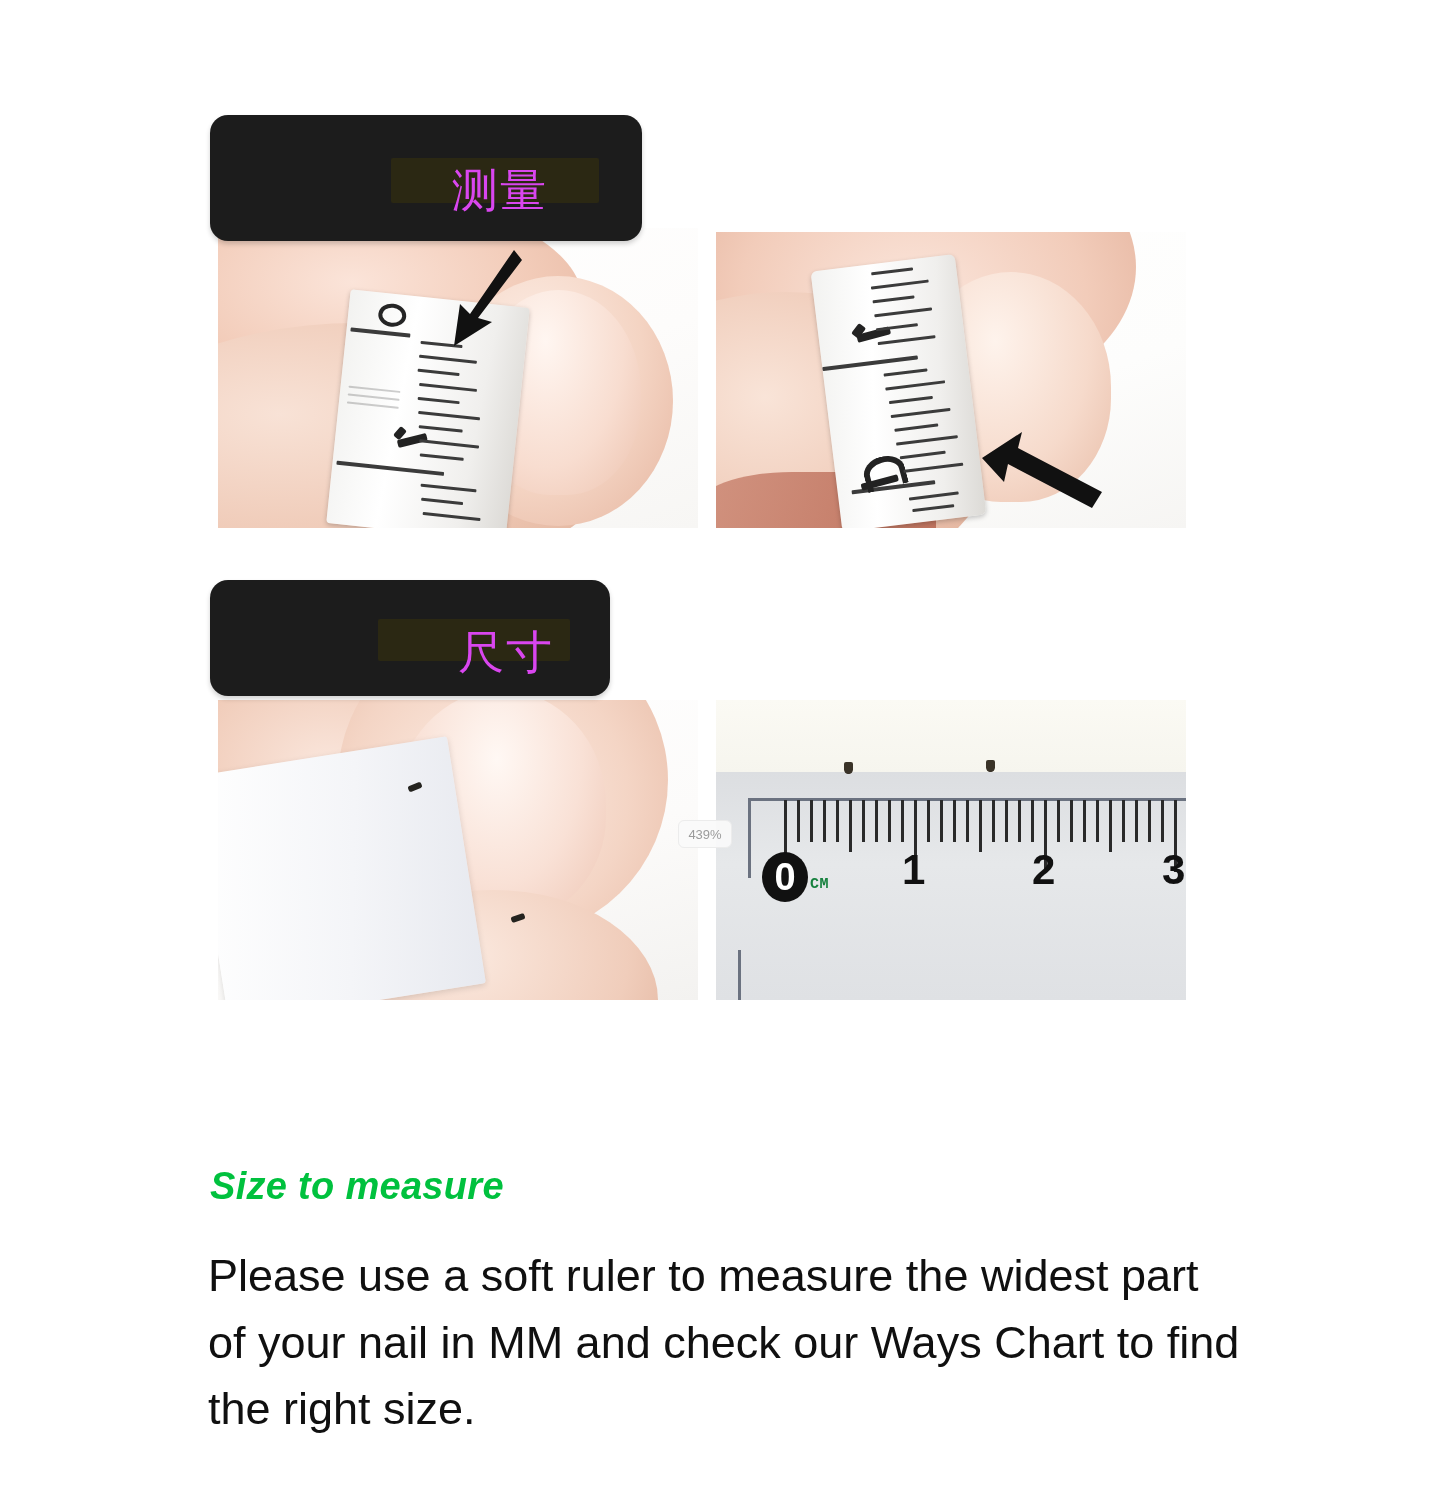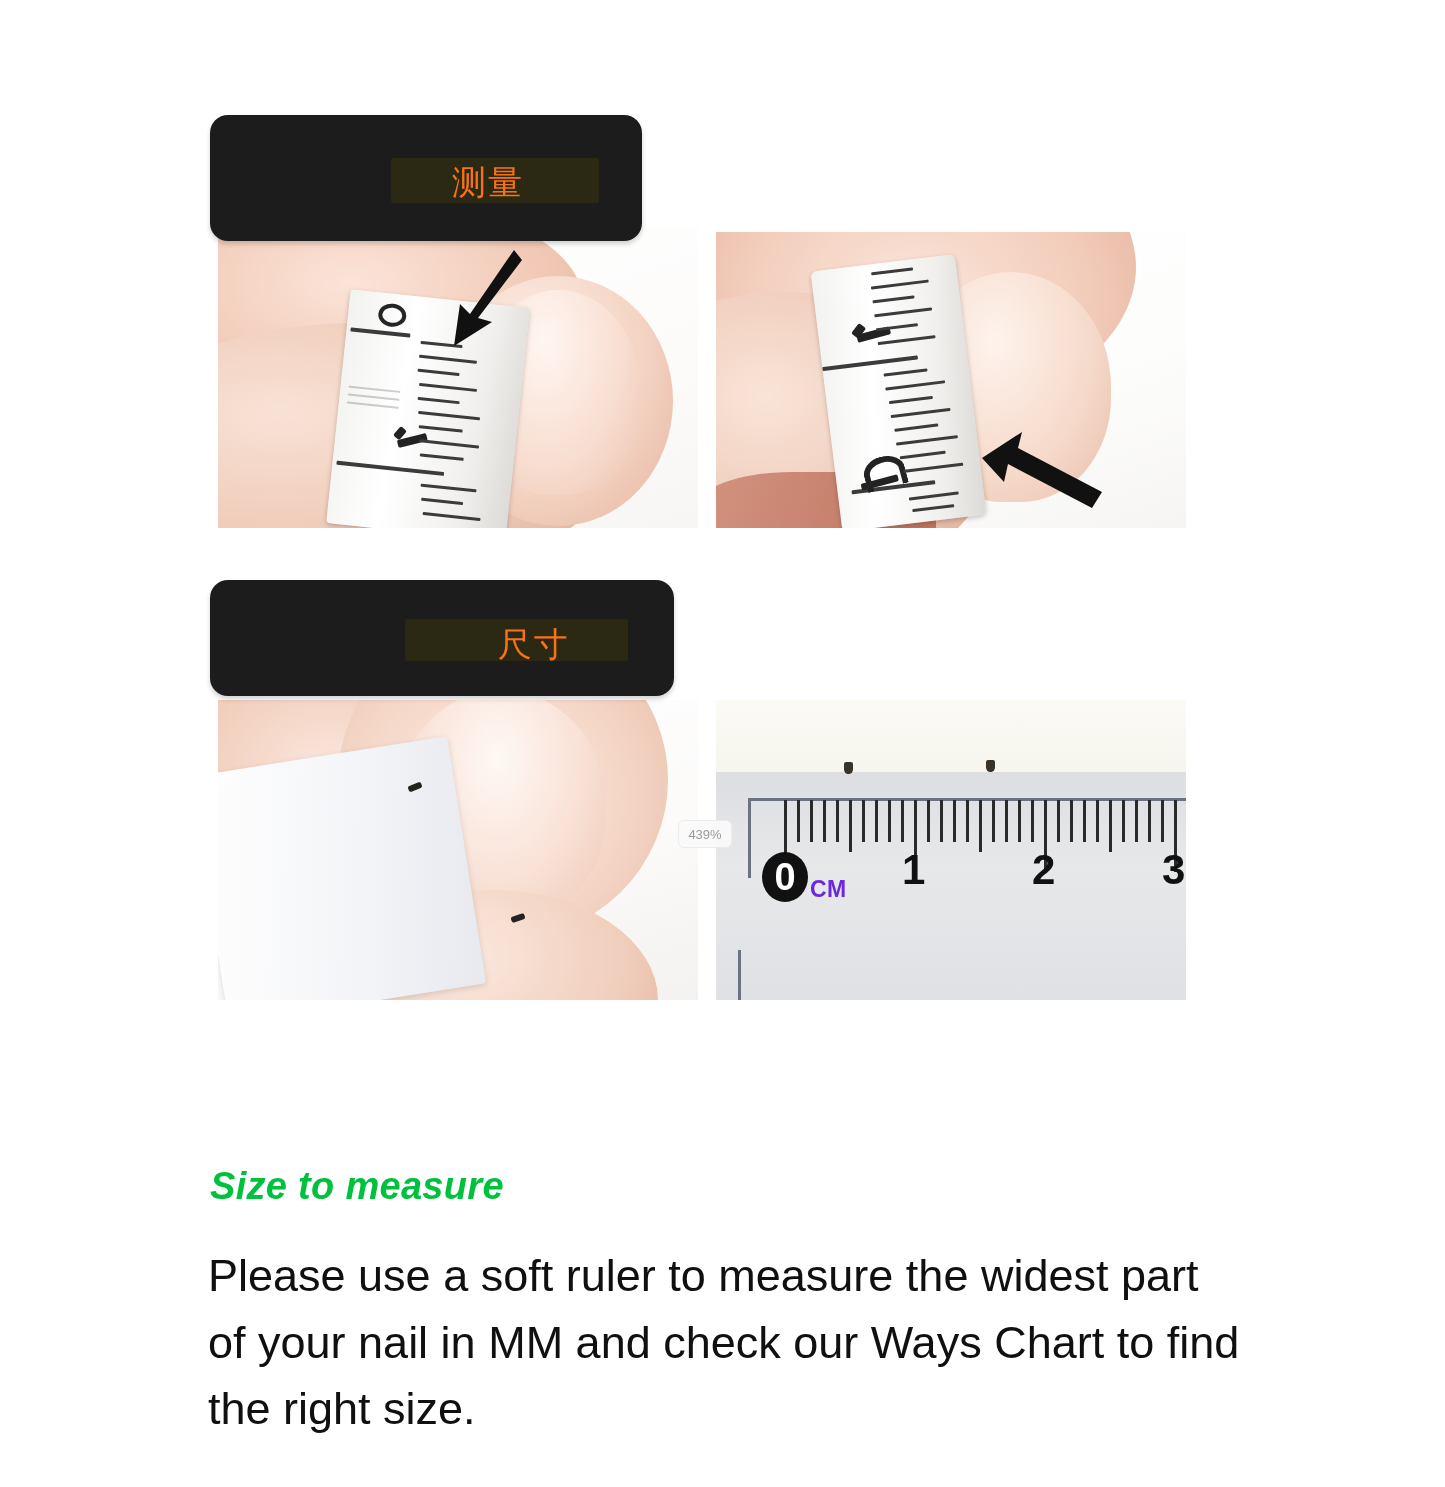--- a/index.html
+++ b/index.html
@@ -42,22 +42,22 @@
     height: 36%;
     background: #2e2a12;
     opacity: .85;
     border-radius: 2px;
     z-index: 0;
   }
   .method-badge .wm-glyphs {
     position: absolute;
     left: 56%;
     top: 36%;
-    font-size: 34px;
-    color: #f97316;
+    font-size: 46px;
+    color: #d946ef;
     letter-spacing: 2px;
     z-index: 1;
     font-family: Liberation Mono, monospace;
   }
   .method-badge .label {
     position: relative;
     z-index: 2;
     color: #f7f4ef;
     font-size: 70px;
     font-weight: 700;
@@ -139,25 +139,25 @@
     background: #111111;
     border-radius: 50%;
     display: flex; align-items: center; justify-content: center;
     color: #ffffff;
     font-weight: 700;
     font-size: 38px;
     font-family: "Liberation Sans", sans-serif;
   }
   .cm-label {
     position: absolute;
-    color: #6d28d9;
-    font-weight: 700;
-    font-size: 23px;
+    color: #15803d;
+    font-weight: 700;
+    font-size: 15px;
     letter-spacing: .5px;
-    font-family: Liberation Sans, sans-serif;
+    font-family: Liberation Mono, monospace;
   }
   .ruler-dot {
     position: absolute;
     background: #3a3328;
     width: 9px; height: 12px;
     border-radius: 2px 2px 40% 40%;
   }
 
   
   .zoom-badge {
@@ -376,21 +376,21 @@
   <div class="ruler-tick" style="left:458px; top:100px; height:72px;"></div>
 
   <div class="zero-badge" style="left:46px; top:152px;">0</div>
   <div class="cm-label" style="left:94px; top:176px;">CM</div>
 
   <div class="ruler-num" style="left:186px; top:146px;">1</div>
   <div class="ruler-num" style="left:316px; top:146px;">2</div>
   <div class="ruler-num" style="left:446px; top:146px;">3</div>
 </div>
 
-<div class="method-badge" style="left:210px; top:580px; width:464px; height:116px;">
+<div class="method-badge" style="left:210px; top:580px; width:400px; height:116px;">
   <span class="wm"></span>
   <span class="wm-glyphs" style="left:62%;">尺寸</span>
 </div>
 
 <div class="zoom-badge" style="left:678px; top:820px; width:52px; height:26px;">439%</div>
 
 <div class="heading" style="left:210px; top:1165px;">Size to measure</div>
 
 <div class="body-copy" style="left:208px; top:1243px; width:1035px;">Please use a soft ruler to measure the widest part of your nail in MM and check our Ways Chart to find the right size.</div>
 

